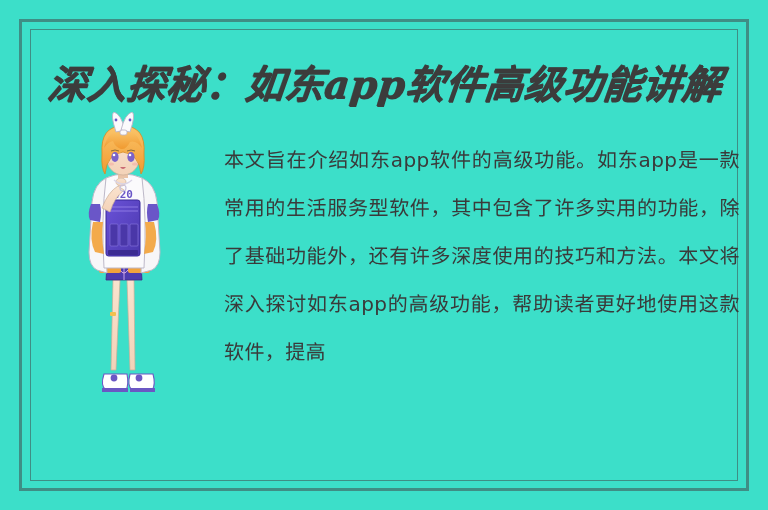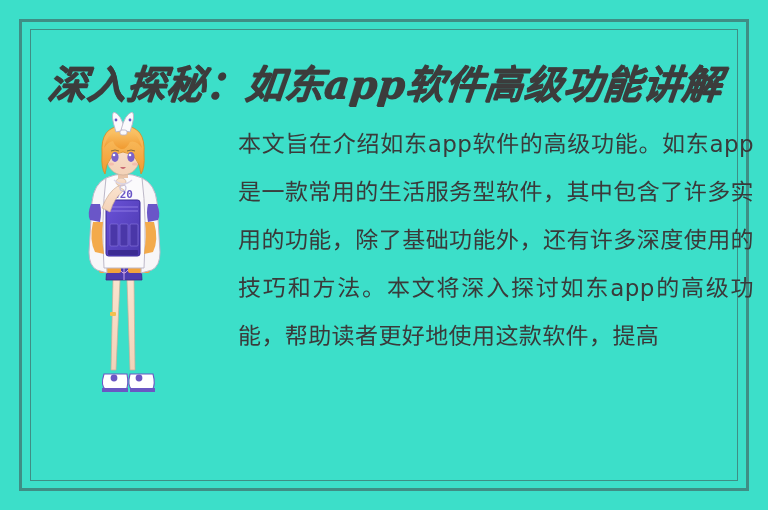--- a/index.html
+++ b/index.html
@@ -60,33 +60,32 @@
     color: #3C3C3C;
     white-space: nowrap;
     transform: skewX(-6deg);
     text-shadow: 0.6px 0.6px 0 #3C3C3C, -0.4px 0.3px 0 rgba(60,60,60,.55);
   }
 
   
   #body-text {
     position: absolute;
     left: 224px;
-    top: 120px;
+    top: 136px;
     width: 516px;
     font-family: "DejaVu Sans", "Liberation Sans", sans-serif;
-    font-size: 23px;
+    font-size: 20px;
     line-height: 48px;
     color: #3A3A3A;
     letter-spacing: 0.4px;
     text-align: justify;
     text-justify: inter-character;
     word-break: break-all;
     overflow: hidden;
     max-height: 294px;
-    margin-left: 14px;
   }
 
   
   #character {
     position: absolute;
     left: 80px;
     top: 112px;
     width: 86px;
     height: 312px;
   }

